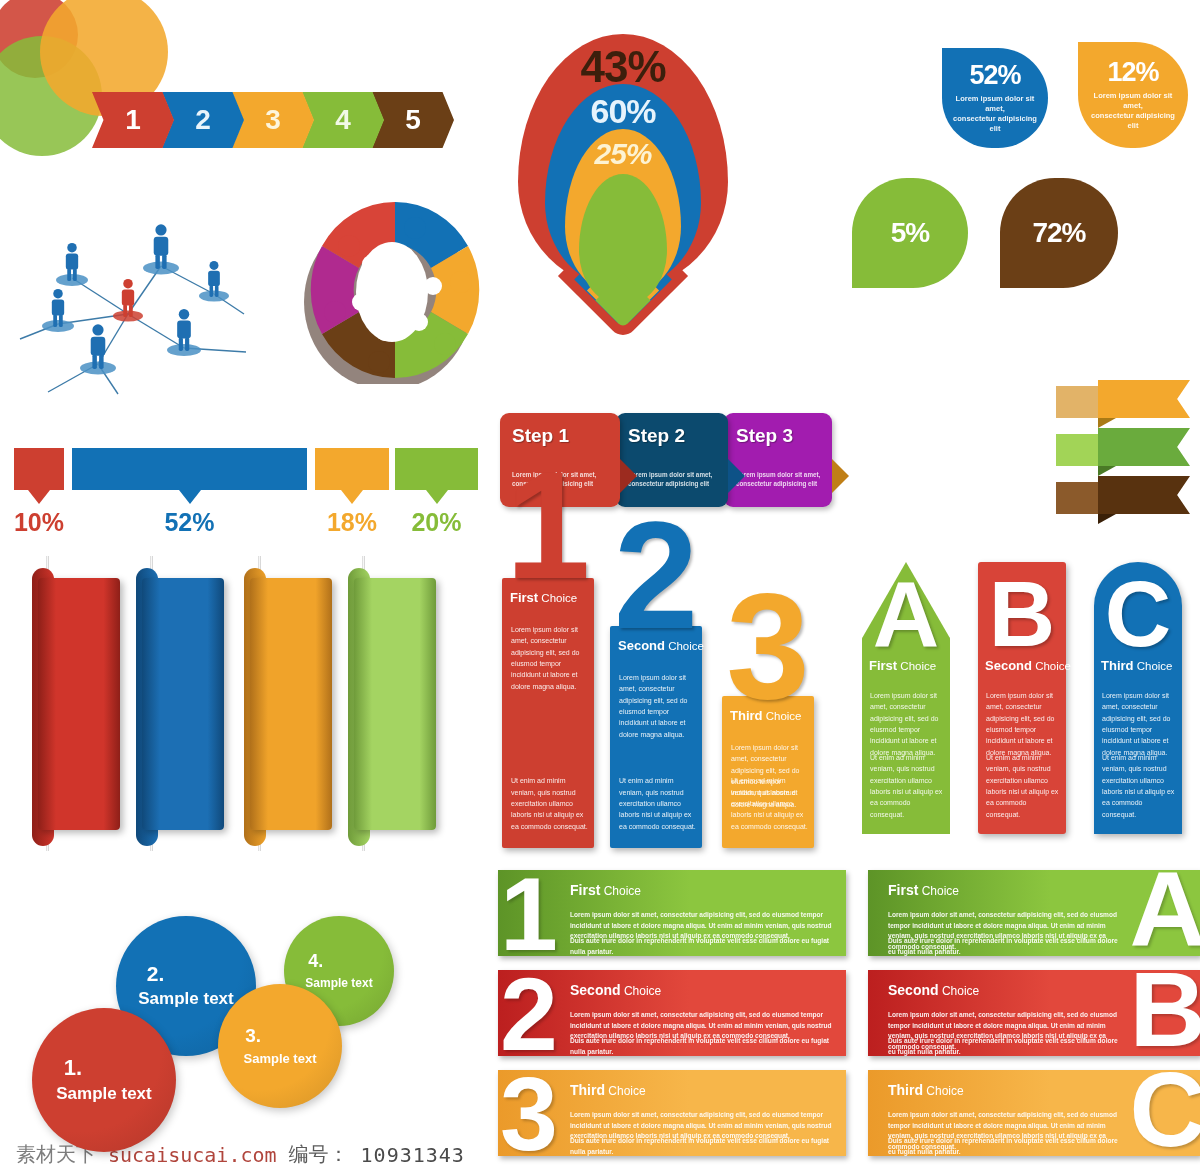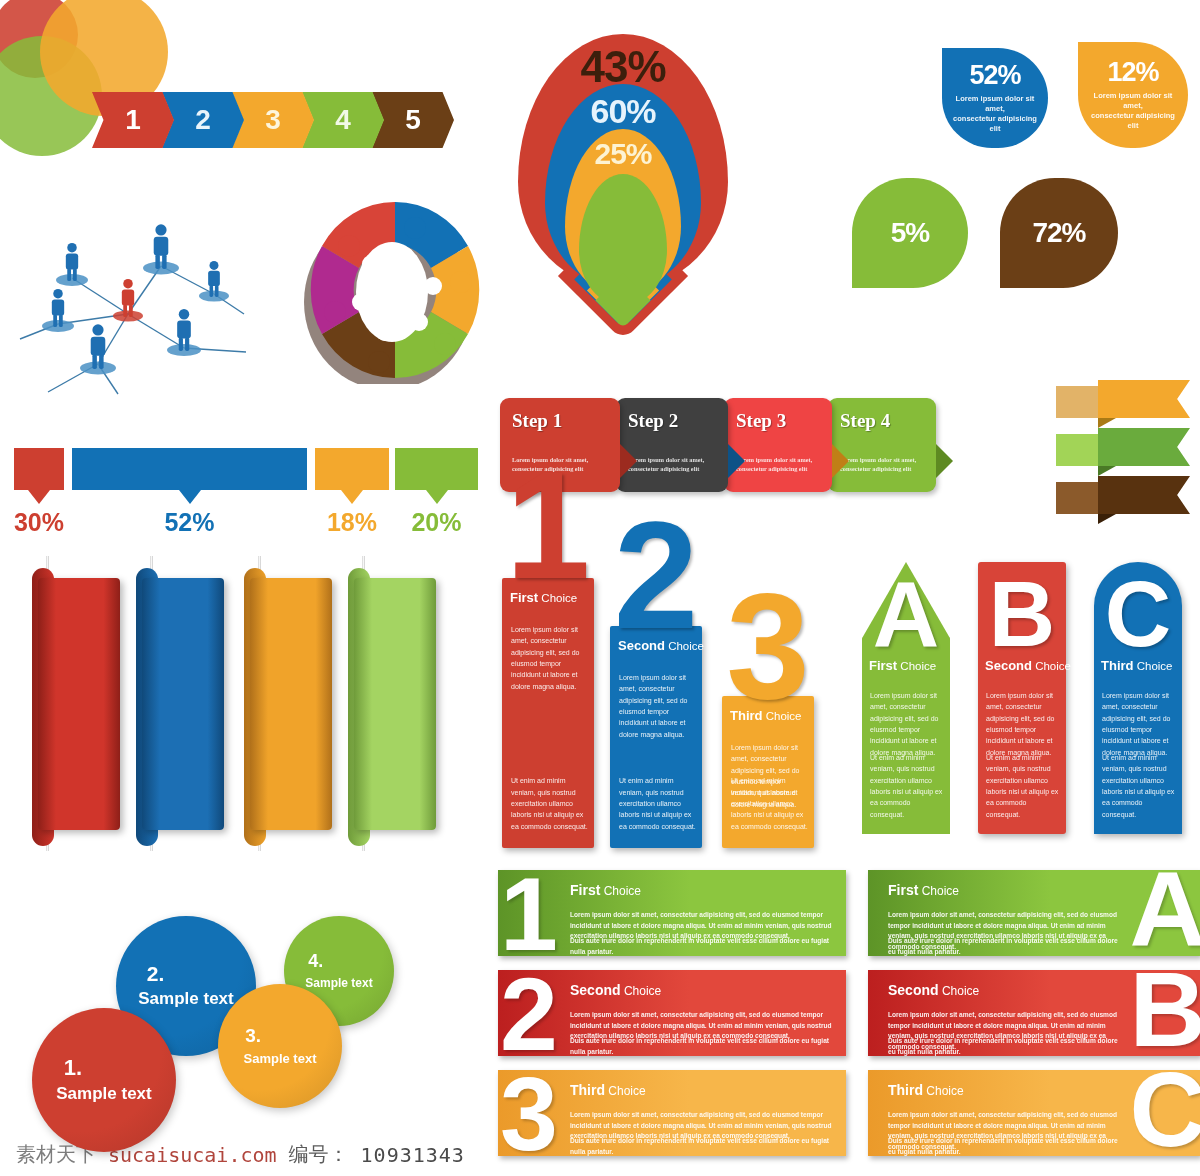--- a/index.html
+++ b/index.html
@@ -66,22 +66,22 @@
      width:0;height:0;border-left:11px solid transparent;border-right:11px solid transparent;}
   .bar-lbl{position:absolute;top:60px;font-size:25px;font-weight:bold;}
 
   
   .curls{position:absolute;left:14px;top:556px;width:450px;height:300px;}
   .curl{position:absolute;top:18px;width:82px;height:250px;border-radius:4px;
     box-shadow:3px 3px 7px rgba(0,0,0,.28);}
 
   
   .steps{position:absolute;left:500px;top:398px;width:520px;height:100px;}
-  .step{position:absolute;top:0;height:94px;border-radius:9px;
-        box-shadow:2px 3px 5px rgba(0,0,0,.25);font-family:Liberation Serif, serif;}
+  .step{position:absolute;top:15px;height:94px;border-radius:9px;
+        box-shadow:2px 3px 5px rgba(0,0,0,.25);}
   .step .arrow{position:absolute;right:-17px;top:46px;width:0;height:0;
         border-top:17px solid transparent;border-bottom:17px solid transparent;}
   .step .st-title{position:absolute;left:12px;top:12px;color:#fff;
         font-size:19px;font-weight:bold;text-shadow:1px 1px 1px rgba(0,0,0,.3);}
   .step .st-desc{position:absolute;left:12px;top:57px;right:10px;
         font-size:6.3px;font-weight:bold;line-height:1.5;color:rgba(255,255,255,.82);}
 
   
   .ribbons{position:absolute;left:1056px;top:380px;width:144px;height:140px;}
   .rib{position:absolute;height:38px;}
@@ -291,33 +291,33 @@
         <div style="position: absolute; left: 50%; transform: translateX(-50%) rotate(45deg); bottom: -33.6px; width: 92.4px; height: 92.4px; background: rgb(205, 63, 48); border-radius: 0px 0px 14.7px;"></div>
       </div>
       <div class="drop-lbl" style="top: 8px; font-size: 44px; color: rgb(60, 31, 12); z-index: 20;">43%</div>
       <div class="drop" style="width: 156px; height: 205px; top: 50px; background: rgb(18, 113, 181); z-index: 2; border-radius: 50% / 58% 58% 42% 42%; clip-path: none;">
         <div style="position: absolute; left: 50%; transform: translateX(-50%) rotate(45deg); bottom: -24.96px; width: 68.64px; height: 68.64px; background: rgb(18, 113, 181); border-radius: 0px 0px 10.92px;"></div>
       </div>
       <div class="drop-lbl" style="top: 58px; font-size: 34px; color: rgb(230, 243, 252); z-index: 21;">60%</div>
       <div class="drop" style="width: 116px; height: 168px; top: 95px; background: rgb(243, 168, 45); z-index: 3; border-radius: 50% / 58% 58% 42% 42%; clip-path: none;">
         <div style="position: absolute; left: 50%; transform: translateX(-50%) rotate(45deg); bottom: -18.56px; width: 51.04px; height: 51.04px; background: rgb(243, 168, 45); border-radius: 0px 0px 8.12px;"></div>
       </div>
-      <div class="drop-lbl" style="top: 103px; font-size: 30px; color: rgb(253, 243, 210); z-index: 22;">25%</div>
+      <div class="drop-lbl" style="top: 103px; font-size: 30px; color: rgb(253, 243, 210); z-index: 22; font-style: italic;">25%</div>
       <div class="drop" style="width: 88px; height: 132px; top: 140px; background: rgb(134, 188, 57); z-index: 4; border-radius: 50% / 58% 58% 42% 42%; clip-path: none;">
         <div style="position: absolute; left: 50%; transform: translateX(-50%) rotate(45deg); bottom: -14.08px; width: 38.72px; height: 38.72px; background: rgb(134, 188, 57); border-radius: 0px 0px 6.16px;"></div>
       </div>
     </div>
 
   <div id="leafWrap"></div>
 
   <div class="barchart" id="barChart">
       <div class="bar" style="left: 6px; width: 50px; background: rgb(205, 63, 48);">
         <div class="tip" style="border-top: 14px solid rgb(205, 63, 48);"></div>
       </div>
-      <div class="bar-lbl" style="left: 1px; width: 60px; text-align: center; color: rgb(205, 63, 48);">30%</div>
+      <div class="bar-lbl" style="left: 1px; width: 60px; text-align: center; color: rgb(205, 63, 48);">10%</div>
       <div class="bar" style="left: 64px; width: 235px; background: rgb(18, 113, 181);">
         <div class="tip" style="border-top: 14px solid rgb(18, 113, 181);"></div>
       </div>
       <div class="bar-lbl" style="left: 151.5px; width: 60px; text-align: center; color: rgb(18, 113, 181);">52%</div>
       <div class="bar" style="left: 307px; width: 74px; background: rgb(243, 168, 45);">
         <div class="tip" style="border-top: 14px solid rgb(243, 168, 45);"></div>
       </div>
       <div class="bar-lbl" style="left: 314px; width: 60px; text-align: center; color: rgb(243, 168, 45);">18%</div>
       <div class="bar" style="left: 387px; width: 83px; background: rgb(134, 188, 57);">
         <div class="tip" style="border-top: 14px solid rgb(134, 188, 57);"></div>
@@ -339,33 +339,28 @@
       <div class="back" style="position: absolute; left: 334px; top: 12px; width: 22px; height: 278px; border-radius: 11px; background: linear-gradient(90deg, rgb(111, 155, 58), rgb(164, 212, 98));"></div>
       <div class="curl" style="left: 340px; top: 22px; width: 82px; height: 252px; background: linear-gradient(90deg, rgb(111, 155, 58) 0%, rgb(164, 212, 98) 22%, rgb(164, 212, 98) 80%, rgb(111, 155, 58) 100%);"></div>
     </div>
 
   <div class="steps" id="stepWrap">
       <div class="step" style="left: 0px; width: 120px; background: rgb(205, 63, 48); z-index: 10;">
         <div class="arrow" style="border-left: 17px solid rgb(156, 43, 31);"></div>
         <div class="st-title">Step 1</div>
         <div class="st-desc">Lorem ipsum dolor sit amet, consectetur adipisicing elit</div>
       </div>
-      <div class="step" style="left: 116px; width: 112px; background: #404040; z-index: 9;">
+      <div class="step" style="left: 116px; width: 112px; background: #0c4a6e; z-index: 9;">
         <div class="arrow" style="border-left: 17px solid rgb(13, 82, 135);"></div>
         <div class="st-title">Step 2</div>
         <div class="st-desc">Lorem ipsum dolor sit amet, consectetur adipisicing elit</div>
       </div>
-      <div class="step" style="left: 224px; width: 108px; background: #ef4444; z-index: 8;">
+      <div class="step" style="left: 224px; width: 108px; background: #a21caf; z-index: 8;">
         <div class="arrow" style="border-left: 17px solid rgb(192, 127, 22);"></div>
         <div class="st-title">Step 3</div>
-        <div class="st-desc">Lorem ipsum dolor sit amet, consectetur adipisicing elit</div>
-      </div>
-      <div class="step" style="left: 328px; width: 108px; background: rgb(134, 188, 57); z-index: 7;">
-        <div class="arrow" style="border-left: 17px solid rgb(94, 138, 34);"></div>
-        <div class="st-title">Step 4</div>
         <div class="st-desc">Lorem ipsum dolor sit amet, consectetur adipisicing elit</div>
       </div>
     </div>
 
   <div class="ribbons" id="ribWrap">
       <div class="rib" style="left: 0px; top: 0px; width: 140px;">
         <div class="tail" style="background: rgb(226, 179, 104);"></div>
         <div class="body" style="background: rgb(243, 168, 45);"></div>
         <div class="fold" style="background: rgb(169, 122, 22);"></div>
       </div>

